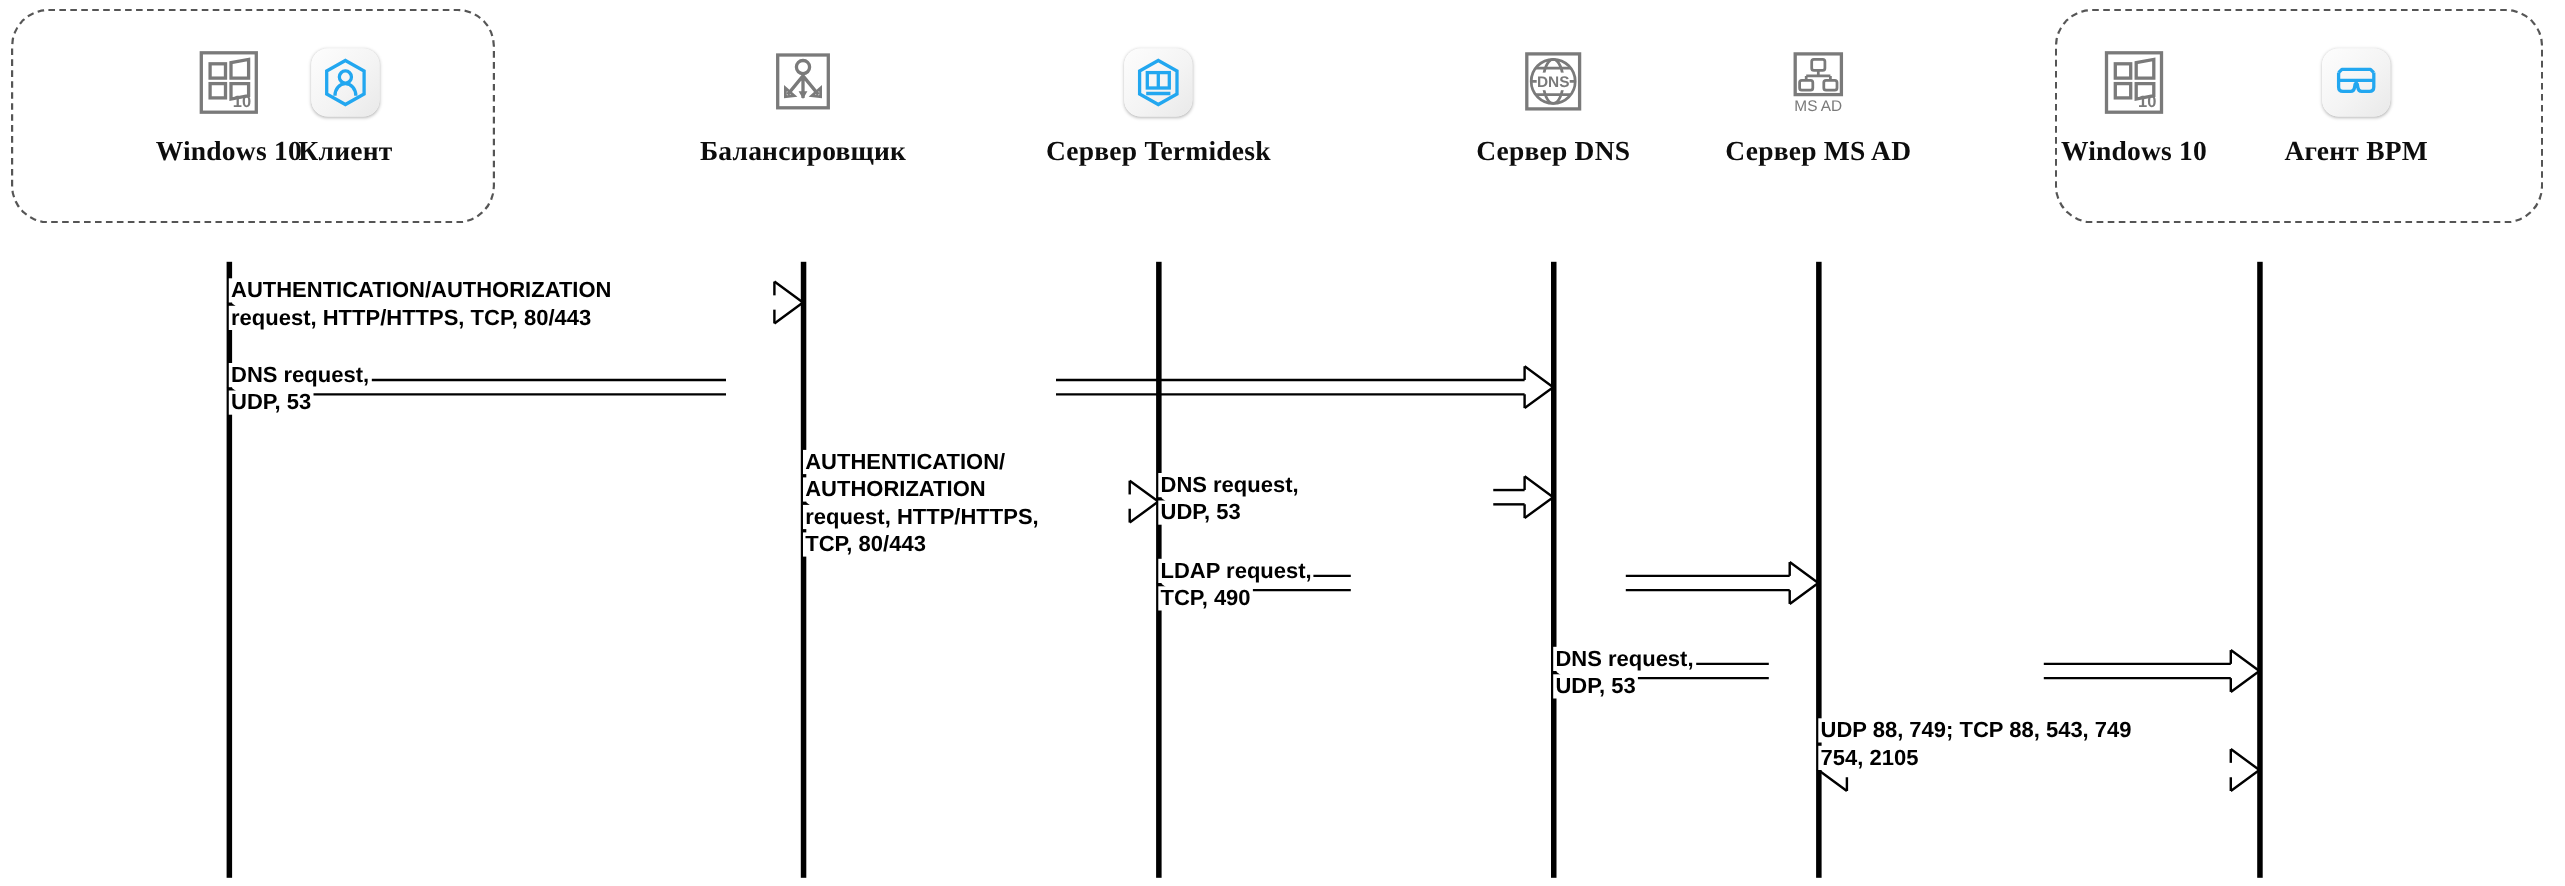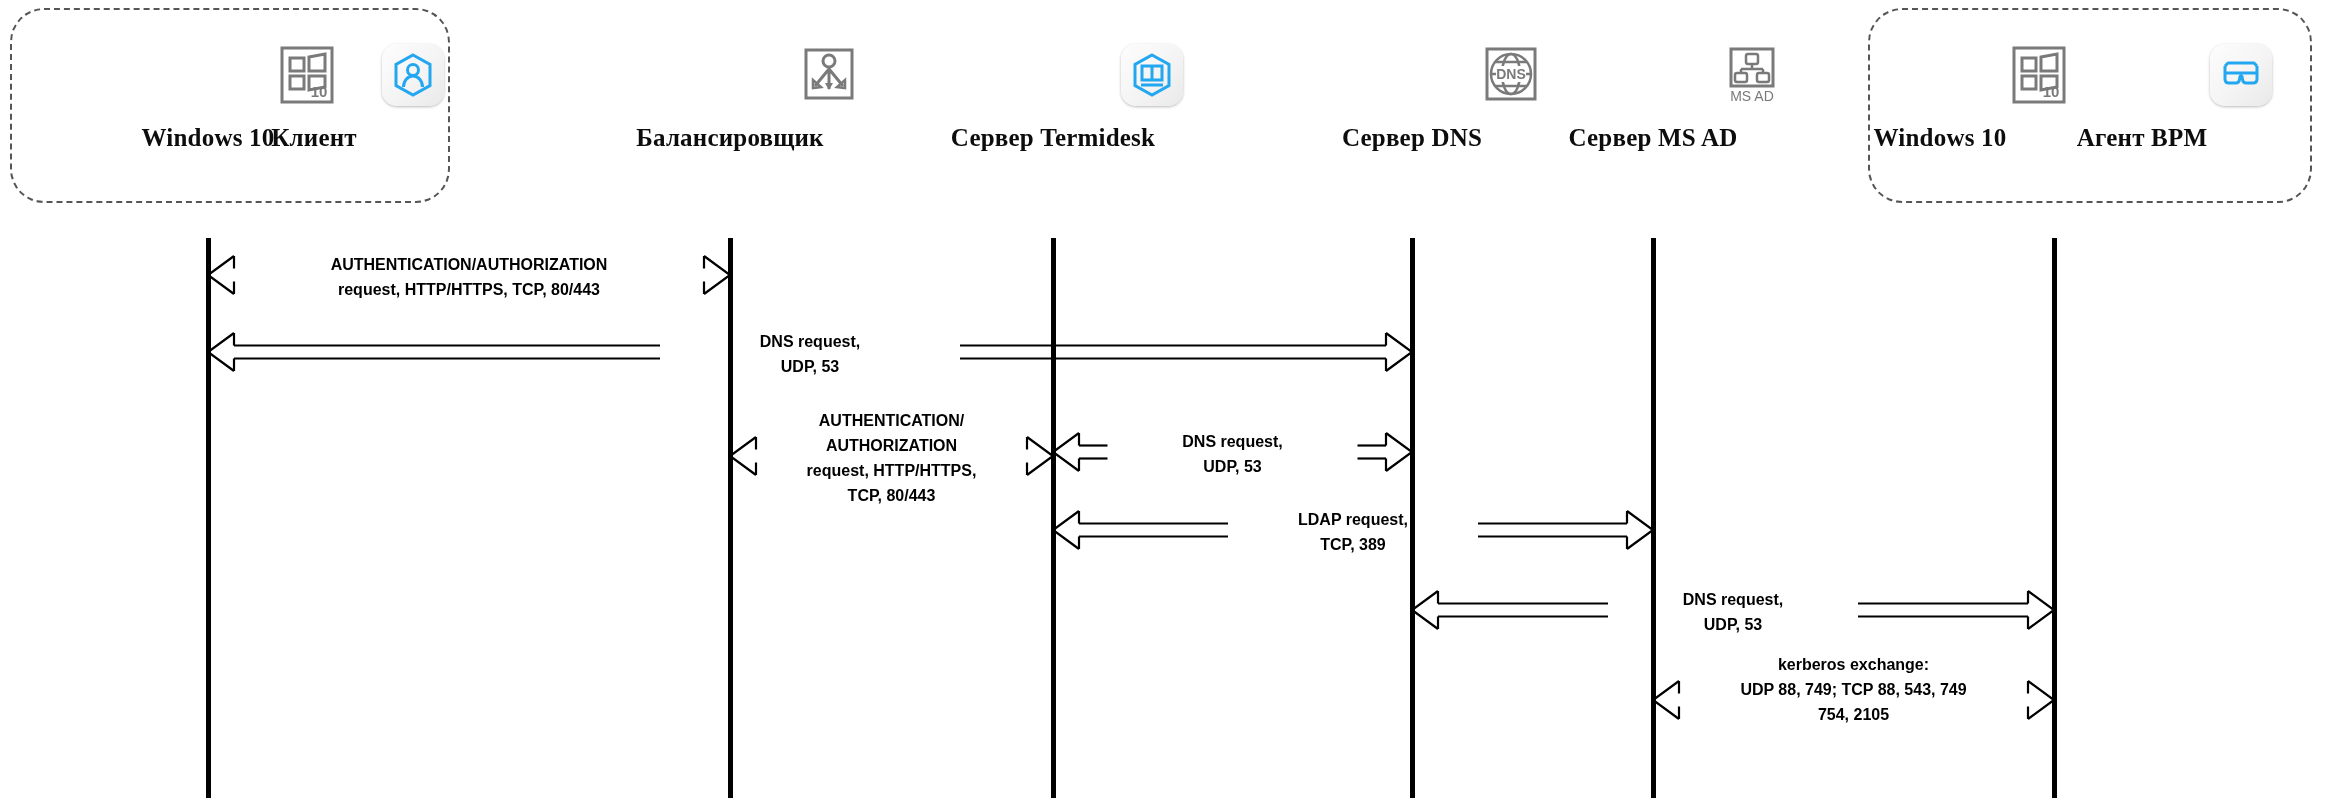--- a/index.html
+++ b/index.html
@@ -31,21 +31,21 @@
   .actor {
     position: absolute;
     width: 260px;
     text-align: center;
     box-sizing: border-box;
   }
   .actor-icon {
     height: 74px;
     display: flex;
     align-items: center;
-    justify-content: flex-end;
+    justify-content: center;
   }
   .actor-label {
     margin-top: 12px;
     font-family: "Liberation Serif", serif;
     font-weight: bold;
     font-size: 25px;
     color: #0d0d0d;
     white-space: nowrap;
     letter-spacing: 0.2px;
   }
@@ -68,24 +68,23 @@
     width: 5px;
     background: #000000;
   }
 
   
   .msg { position: absolute; }
   .msg-text {
     position: absolute;
     left: 0;
     width: 100%;
-    text-align: center;
     font-family: "Liberation Sans", sans-serif;
     font-weight: bold;
-    font-size: 16px;
+    font-size: 20px;
     line-height: 25px;
     color: #000000;
     white-space: pre-line;
     pointer-events: none;
   }
   .msg-text span {
     background: #ffffff;
     padding: 0 2px;
   }
   .msg svg { position: absolute; left: 0; top: 0; overflow: visible; }
@@ -284,21 +283,21 @@
           <line x1="425" y1="23.5" x2="574" y2="23.5" stroke="#000" stroke-width="2.2"></line>
           <line x1="26" y1="36.5" x2="175" y2="36.5" stroke="#000" stroke-width="2.2"></line>
           <line x1="425" y1="36.5" x2="574" y2="36.5" stroke="#000" stroke-width="2.2"></line>
           <polyline points="26,11 0,30 26,49" fill="none" stroke="#000" stroke-width="2.2" stroke-linejoin="miter"></polyline>
           <polyline points="574,11 600,30 574,49" fill="none" stroke="#000" stroke-width="2.2" stroke-linejoin="miter"></polyline>
           <line x1="26" y1="11" x2="26" y2="23.5" stroke="#000" stroke-width="2.2"></line>
           <line x1="26" y1="49" x2="26" y2="36.5" stroke="#000" stroke-width="2.2"></line>
           <line x1="574" y1="11" x2="574" y2="23.5" stroke="#000" stroke-width="2.2"></line>
           <line x1="574" y1="49" x2="574" y2="36.5" stroke="#000" stroke-width="2.2"></line>
         </svg>
-        <div class="msg-text" style="top: 7px;"><div><span>LDAP request,</span></div><div><span>TCP, 389</span></div></div>
+        <div class="msg-text" style="top: 7px;"><div><span>LDAP request,</span></div><div><span>TCP, 490</span></div></div>
       </div>
       <div class="msg" style="left: 1412px; top: 580px; width: 642px; height: 70px;">
         <svg width="642" height="70">
           <line x1="26" y1="23.5" x2="196" y2="23.5" stroke="#000" stroke-width="2.2"></line>
           <line x1="446" y1="23.5" x2="616" y2="23.5" stroke="#000" stroke-width="2.2"></line>
           <line x1="26" y1="36.5" x2="196" y2="36.5" stroke="#000" stroke-width="2.2"></line>
           <line x1="446" y1="36.5" x2="616" y2="36.5" stroke="#000" stroke-width="2.2"></line>
           <polyline points="26,11 0,30 26,49" fill="none" stroke="#000" stroke-width="2.2" stroke-linejoin="miter"></polyline>
           <polyline points="616,11 642,30 616,49" fill="none" stroke="#000" stroke-width="2.2" stroke-linejoin="miter"></polyline>
           <line x1="26" y1="11" x2="26" y2="23.5" stroke="#000" stroke-width="2.2"></line>
@@ -314,17 +313,17 @@
           <line x1="375" y1="41.5" x2="375" y2="41.5" stroke="#000" stroke-width="2.2"></line>
           <line x1="26" y1="54.5" x2="26" y2="54.5" stroke="#000" stroke-width="2.2"></line>
           <line x1="375" y1="54.5" x2="375" y2="54.5" stroke="#000" stroke-width="2.2"></line>
           <polyline points="26,29 0,48 26,67" fill="none" stroke="#000" stroke-width="2.2" stroke-linejoin="miter"></polyline>
           <polyline points="375,29 401,48 375,67" fill="none" stroke="#000" stroke-width="2.2" stroke-linejoin="miter"></polyline>
           <line x1="26" y1="29" x2="26" y2="41.5" stroke="#000" stroke-width="2.2"></line>
           <line x1="26" y1="67" x2="26" y2="54.5" stroke="#000" stroke-width="2.2"></line>
           <line x1="375" y1="29" x2="375" y2="41.5" stroke="#000" stroke-width="2.2"></line>
           <line x1="375" y1="67" x2="375" y2="54.5" stroke="#000" stroke-width="2.2"></line>
         </svg>
-        <div class="msg-text" style="top: 0px;"><div><span>kerberos exchange:</span></div><div><span>UDP 88, 749; TCP 88, 543, 749</span></div><div><span>754, 2105</span></div></div>
+        <div class="msg-text" style="top: 0px;"><div><span>UDP 88, 749; TCP 88, 543, 749</span></div><div><span>754, 2105</span></div></div>
       </div>
     </div>
 
 </div>
 
 </body></html>

